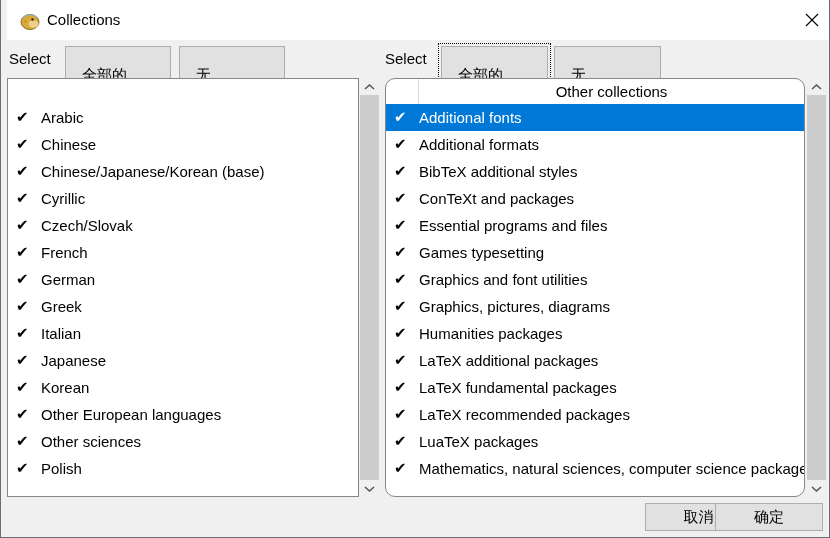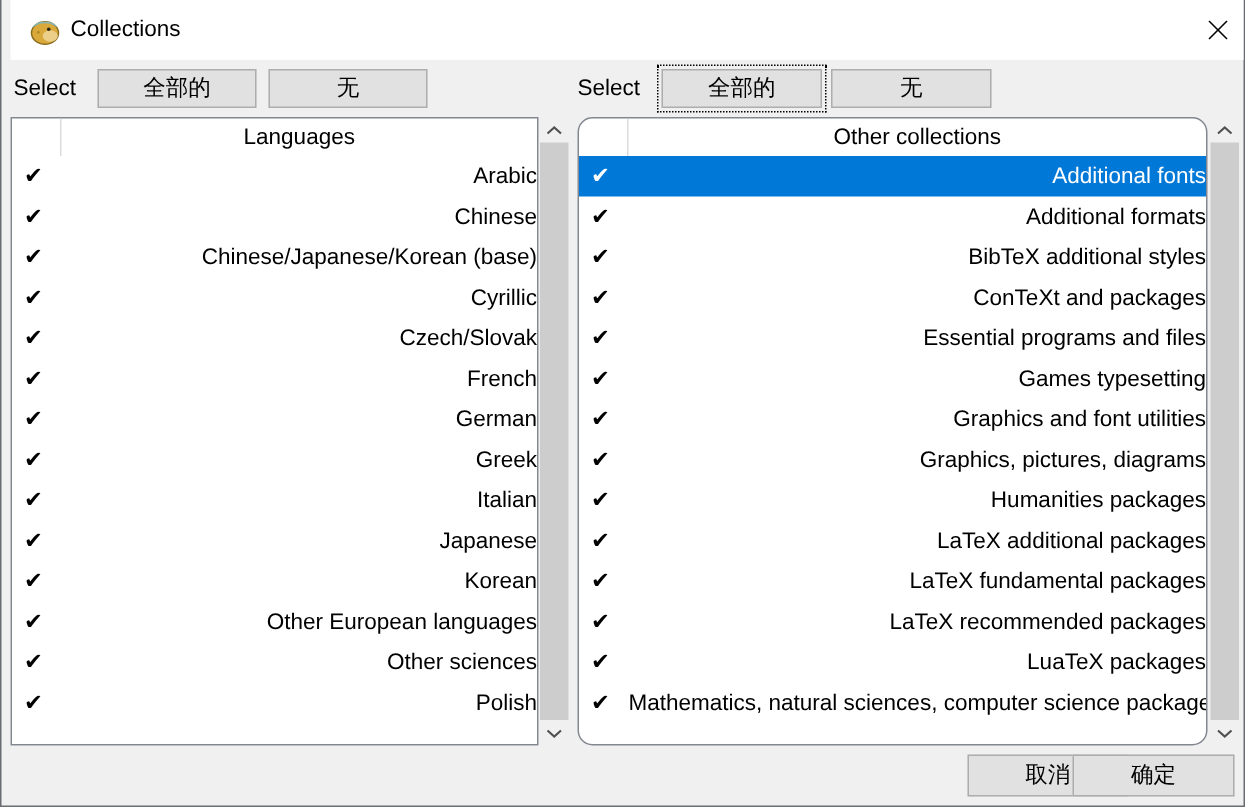--- a/index.html
+++ b/index.html
@@ -23,21 +23,21 @@
   #top-artifact{position:absolute;left:233px;top:0;width:226px;height:2px;
     background:repeating-linear-gradient(90deg,#3c3a33 0 16px,transparent 16px 24px,#6b5f2c 24px 27px,#3c3a33 27px 40px,transparent 40px 47px);}
   
   .select-label{position:absolute;top:46px;height:26px;line-height:26px;font-size:15px;color:#000;}
   #select-label-left{left:8px;}
   #select-label-right{left:384px;}
   .btn{
     position:absolute;top:46px;height:26px;
     background:#e1e1e1;border:1px solid #adadad;
     font-family:"Liberation Sans","DejaVu Sans",sans-serif;
-    font-size:15px;color:#000;text-align:center;line-height:24px;padding:0;
+    font-size:15px;color:#000;text-align:left;line-height:24px;padding:16px;
   }
   #btn-all-left{left:64px;width:106px;}
   #btn-none-left{left:178px;width:106px;}
   #btn-all-right{left:440px;width:107px;outline:1px dotted #000;outline-offset:2px;}
   #btn-none-right{left:553px;width:107px;}
   
   .panel{
     position:absolute;top:78px;height:419px;background:#ffffff;
     border:1px solid #828790;overflow:hidden;
   }
@@ -45,21 +45,21 @@
   #panel-right{left:384px;width:420px;border-radius:10px;}
   .panel-header{position:relative;height:25px;width:100%;}
   .panel-header .col-sep{position:absolute;left:32px;top:0;width:1px;height:25px;background:#dcdcdc;}
   .panel-header .header-title{
     position:absolute;left:33px;right:0;top:0;height:25px;line-height:25px;
     text-align:center;font-size:15px;color:#000;
   }
   .rows{position:absolute;left:0;top:25px;right:0;bottom:0;}
   .row{height:27px;line-height:27px;display:flex;align-items:center;white-space:nowrap;overflow:hidden;font-size:15px;color:#000;}
   .row .check{flex:0 0 33px;padding-left:8px;font-family:"DejaVu Sans",sans-serif;font-size:15px;font-weight:bold;}
-  .row .lbl{flex:1 1 auto;white-space:nowrap;overflow:hidden;text-align:right;}
+  .row .lbl{flex:1 1 auto;white-space:nowrap;overflow:hidden;}
   .row.selected{background:#0078d7;color:#ffffff;}
   
   .scrollbar{position:absolute;top:78px;width:19px;height:419px;background:#f0f0f0;}
   #scrollbar-left{left:359px;}
   #scrollbar-right{left:806px;}
   .sb-arrow{position:absolute;left:0;width:19px;height:17px;display:flex;align-items:center;justify-content:center;background:#f0f0f0;}
   .sb-arrow.up{top:0;}
   .sb-arrow.down{bottom:0;}
   .sb-thumb{position:absolute;left:0;top:17px;width:19px;bottom:17px;background:#cdcdcd;}
   
@@ -100,24 +100,20 @@
 
   <span id="select-label-left" class="select-label">Select</span>
   <button id="btn-all-left" class="btn">全部的</button>
   <button id="btn-none-left" class="btn">无</button>
 
   <span id="select-label-right" class="select-label">Select</span>
   <button id="btn-all-right" class="btn">全部的</button>
   <button id="btn-none-right" class="btn">无</button>
 
   <div id="panel-left" class="panel">
-    <div class="panel-header">
-      <span class="col-sep"></span>
-      <span class="header-title">Languages</span>
-    </div>
     <div class="rows" id="rows-left">
         <div class="row">
           <span class="check">✔</span>
           <span class="lbl">Arabic</span>
         </div>
         <div class="row">
           <span class="check">✔</span>
           <span class="lbl">Chinese</span>
         </div>
         <div class="row">

